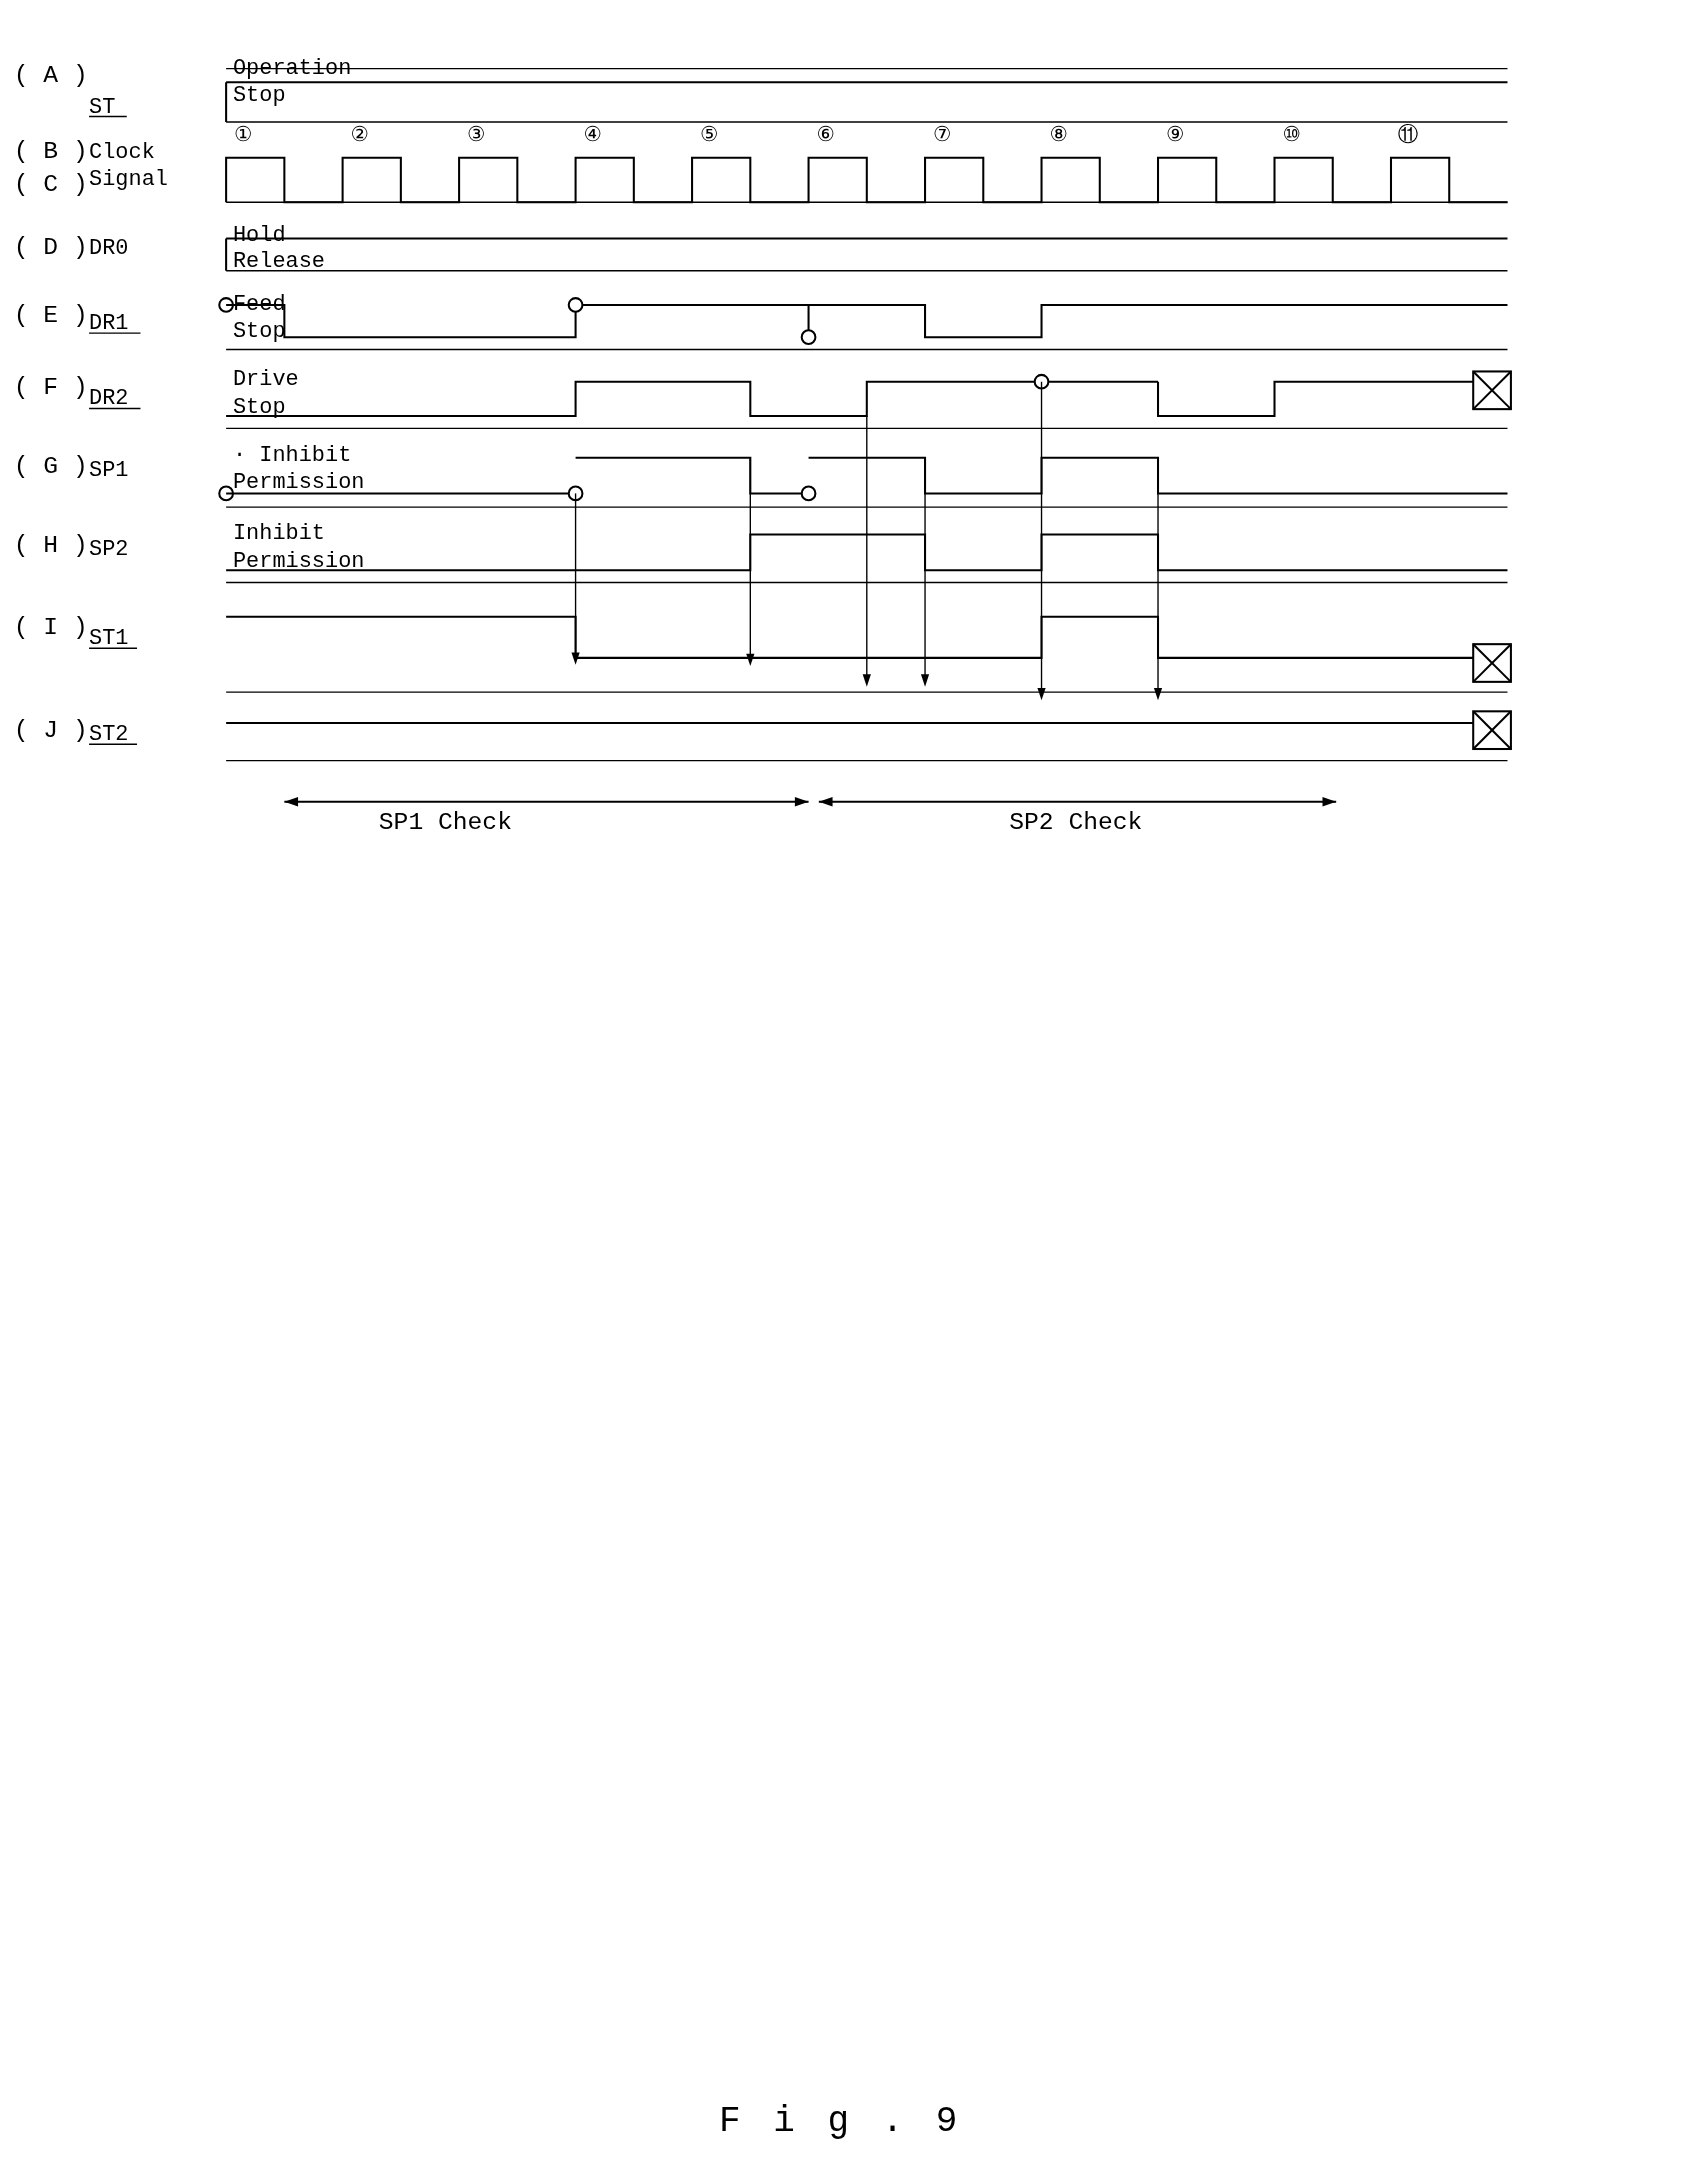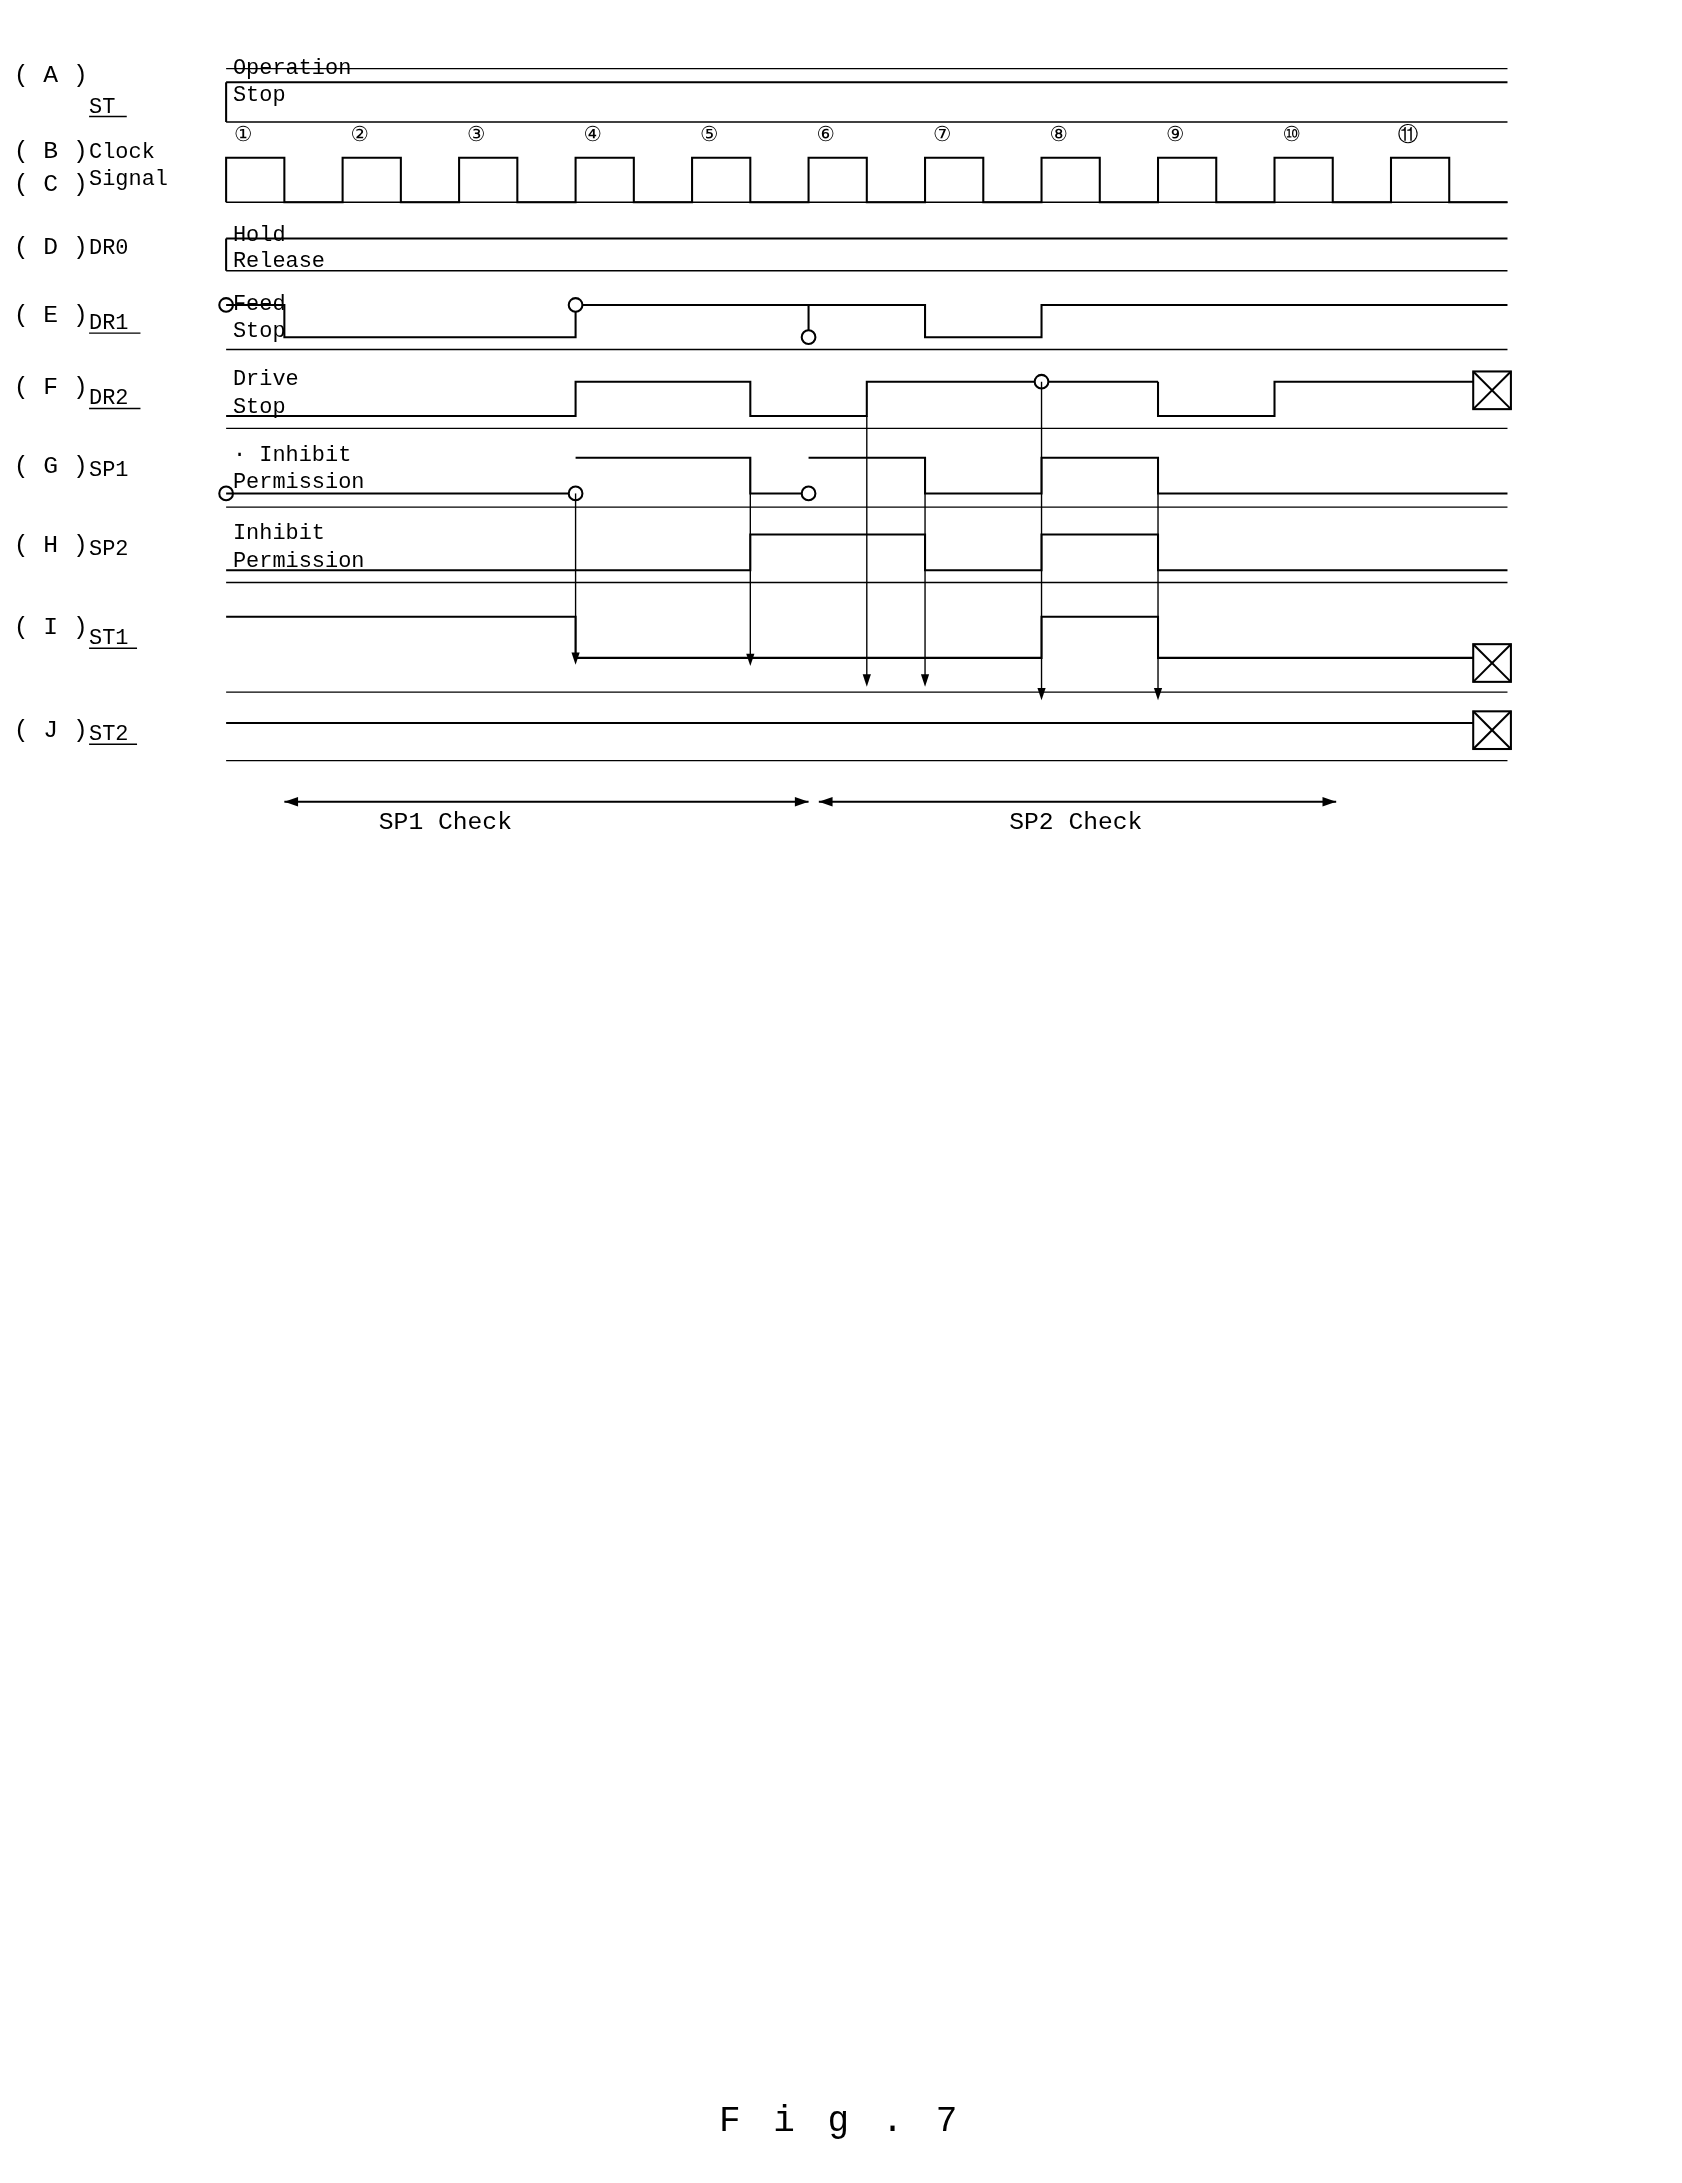--- a/index.html
+++ b/index.html
@@ -268,15 +268,15 @@
 
     <line x1="1195" y1="1170" x2="1950" y2="1170" stroke="#000" stroke-width="3"></line>
     <polygon points="1195,1170 1215,1163 1215,1177" fill="#000"></polygon>
     <polygon points="1950,1170 1930,1163 1930,1177" fill="#000"></polygon>
     <text x="1570" y="1210" font-size="36" text-anchor="middle">SP2 Check</text>
 
     <line x1="330" y1="100" x2="2200" y2="100" stroke="#000" stroke-width="2"></line>
 
   </svg>
 
-  <div class="fig-label">F i g .  7</div>
+  <div class="fig-label">F i g .  9</div>
 </div>
 
 
 </body></html>

